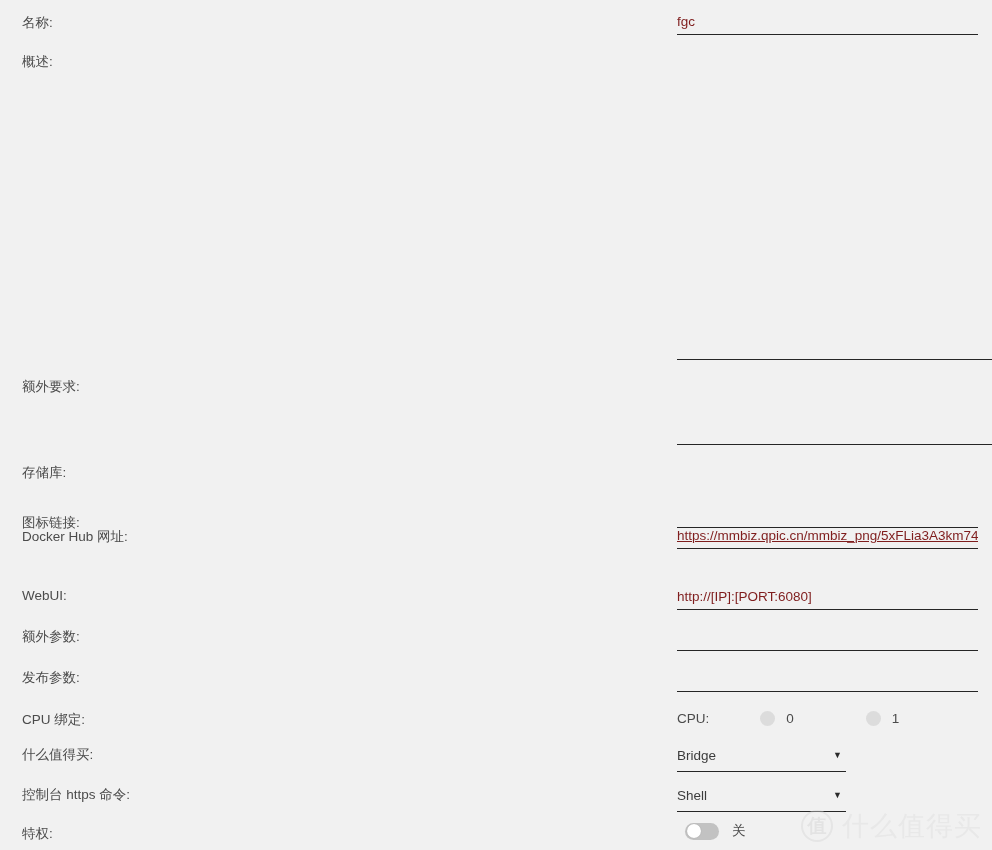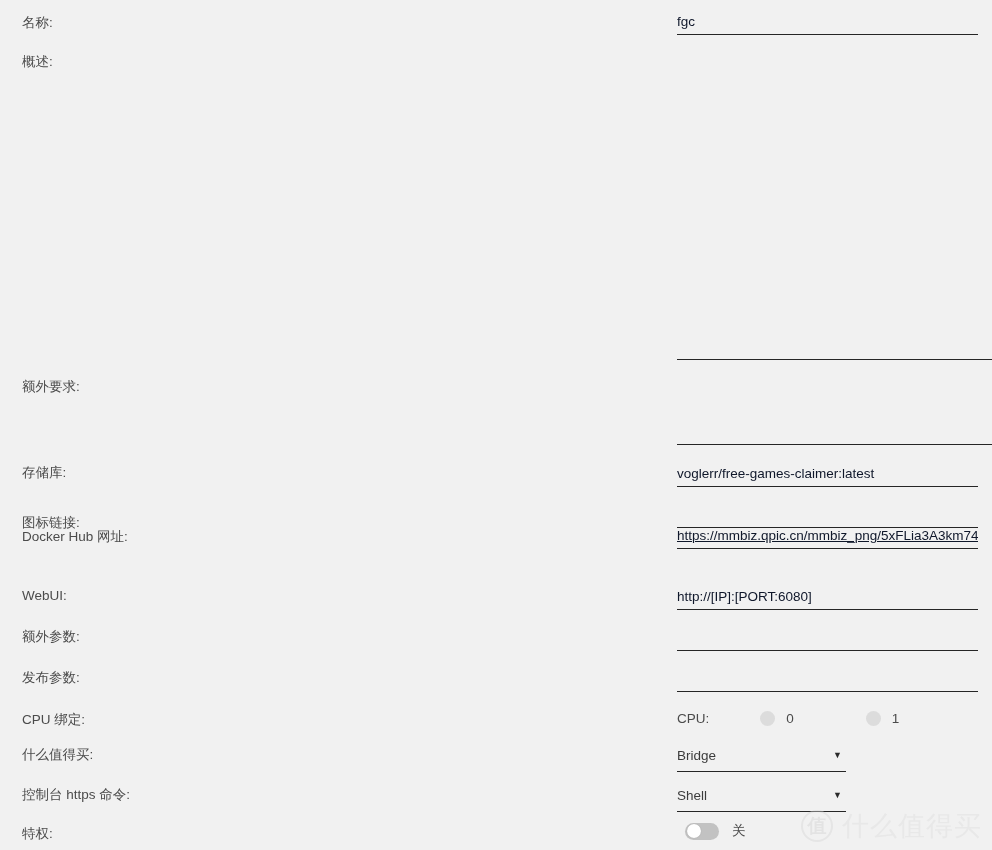--- a/index.html
+++ b/index.html
@@ -35,21 +35,21 @@
     position: absolute;
     left: 677px;
   }
 
   .underline-input {
     border: none;
     border-bottom: 1.5px solid #262626;
     background: transparent;
     font-family: "Liberation Sans", "DejaVu Sans", sans-serif;
     font-size: 13.5px;
-    color: #0f172a;
+    color: #7f1d1d;
     padding: 0 0 5px 0;
     margin: 0;
     outline: none;
     display: block;
     box-sizing: border-box;
   }
   .underline-input::placeholder { color: #9a9a9a; }
 
   .underline-area {
     border: none;
@@ -229,21 +229,20 @@
   <span class="label" id="l-name">名称:</span>
   <input class="underline-input field" id="f-name" type="text" value="fgc" style="">
 
   <span class="label" id="l-desc">概述:</span>
   <textarea class="underline-area field" id="f-desc" placeholder="" style=""></textarea>
 
   <span class="label" id="l-extra-req">额外要求:</span>
   <textarea class="underline-area field" id="f-extra-req" placeholder="" style=""></textarea>
 
   <span class="label" id="l-repo">存储库:</span>
-  <input class="underline-input field" id="f-repo" type="text" value="voglerr/free-games-claimer:latest" style="">
 
   <span class="label" id="l-dockerhub">Docker Hub 网址:</span>
   <input class="underline-input field" id="f-dockerhub" type="text" value="" style="">
 
   <span class="label" id="l-icon">图标链接:</span>
   <input class="underline-input field" id="f-icon" type="text" value="https://mmbiz.qpic.cn/mmbiz_png/5xFLia3A3km74" style="">
 
   <span class="label" id="l-webui">WebUI:</span>
   <input class="underline-input field" id="f-webui" type="text" value="http://[IP]:[PORT:6080]" style="">
 

